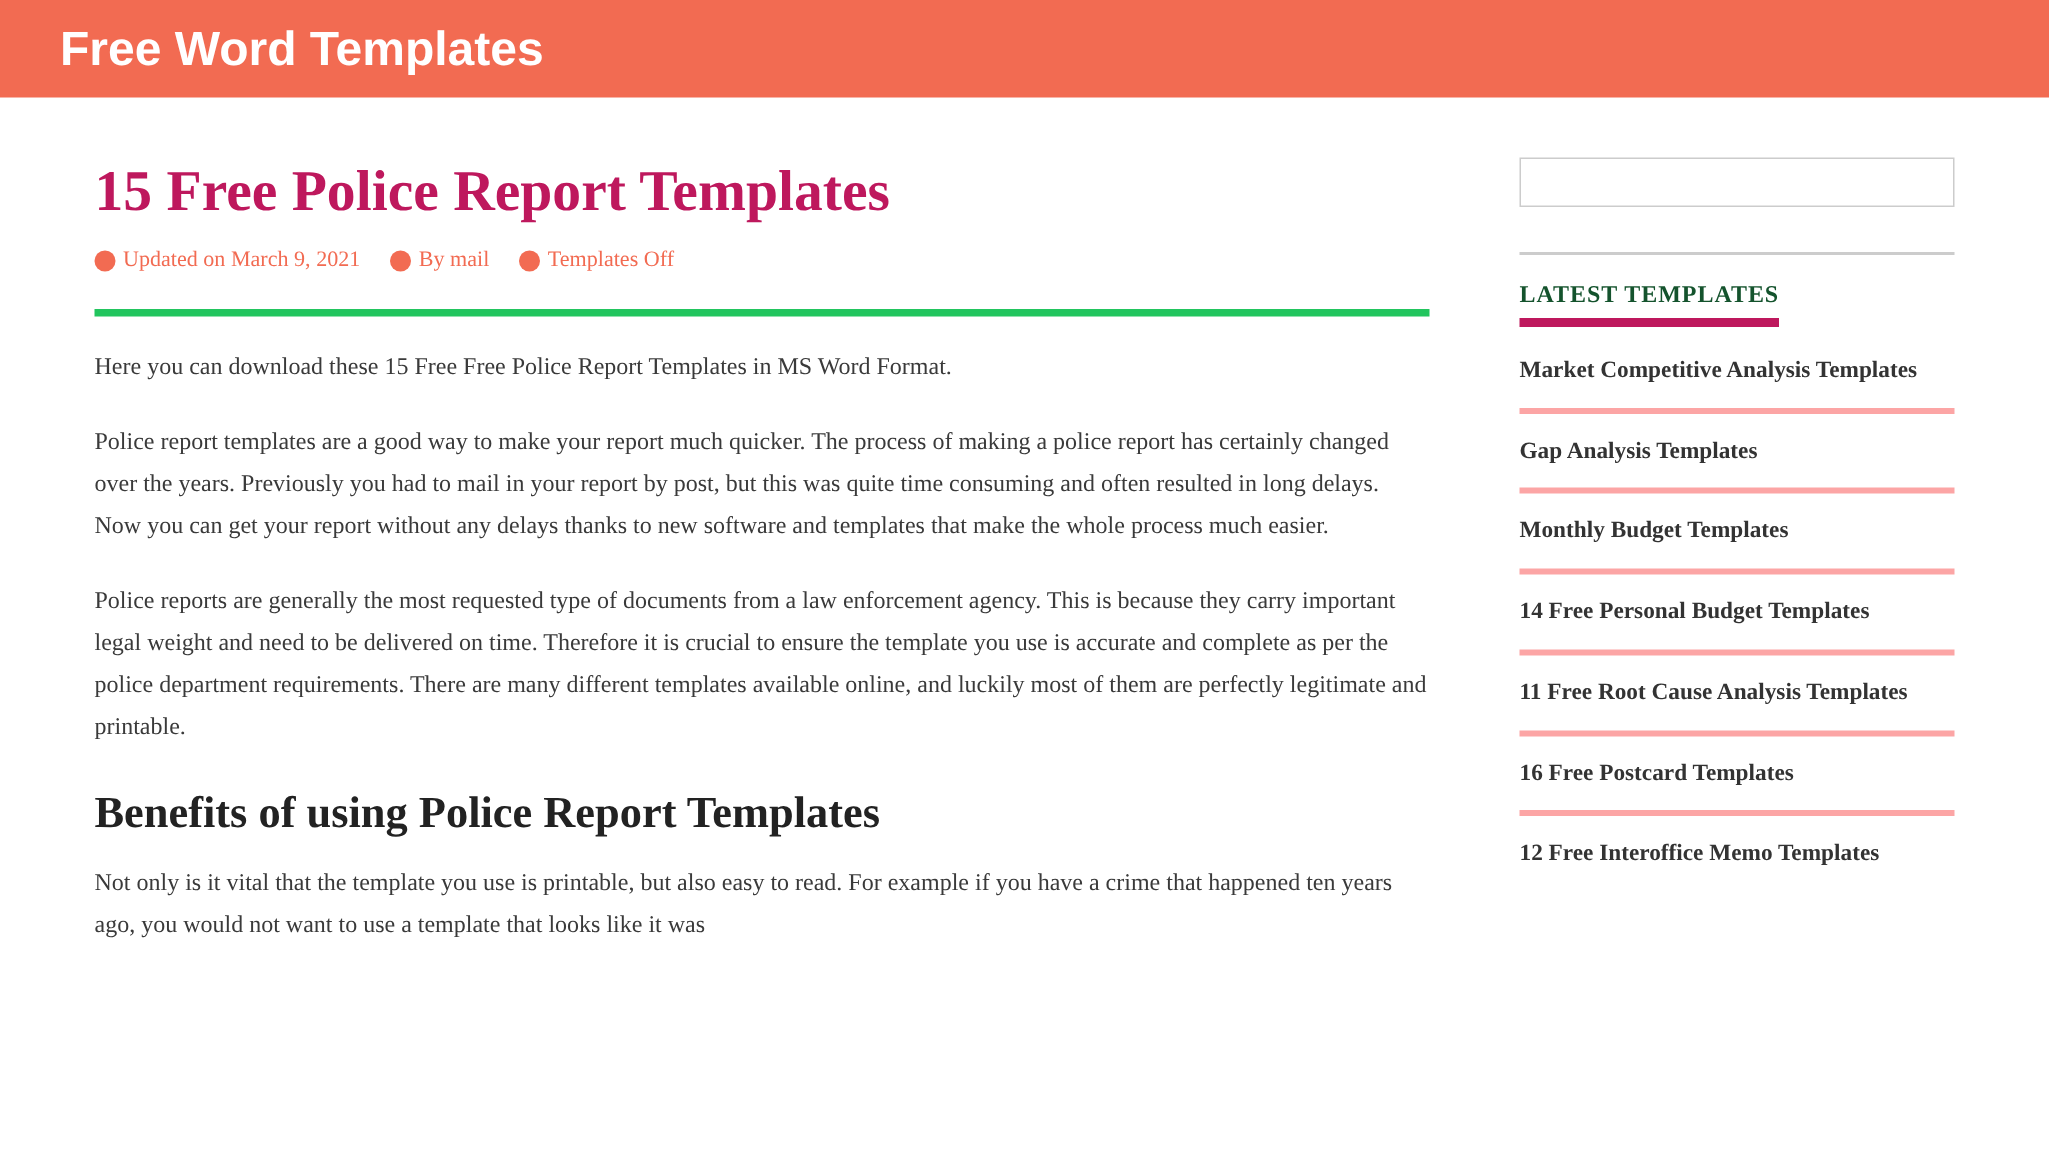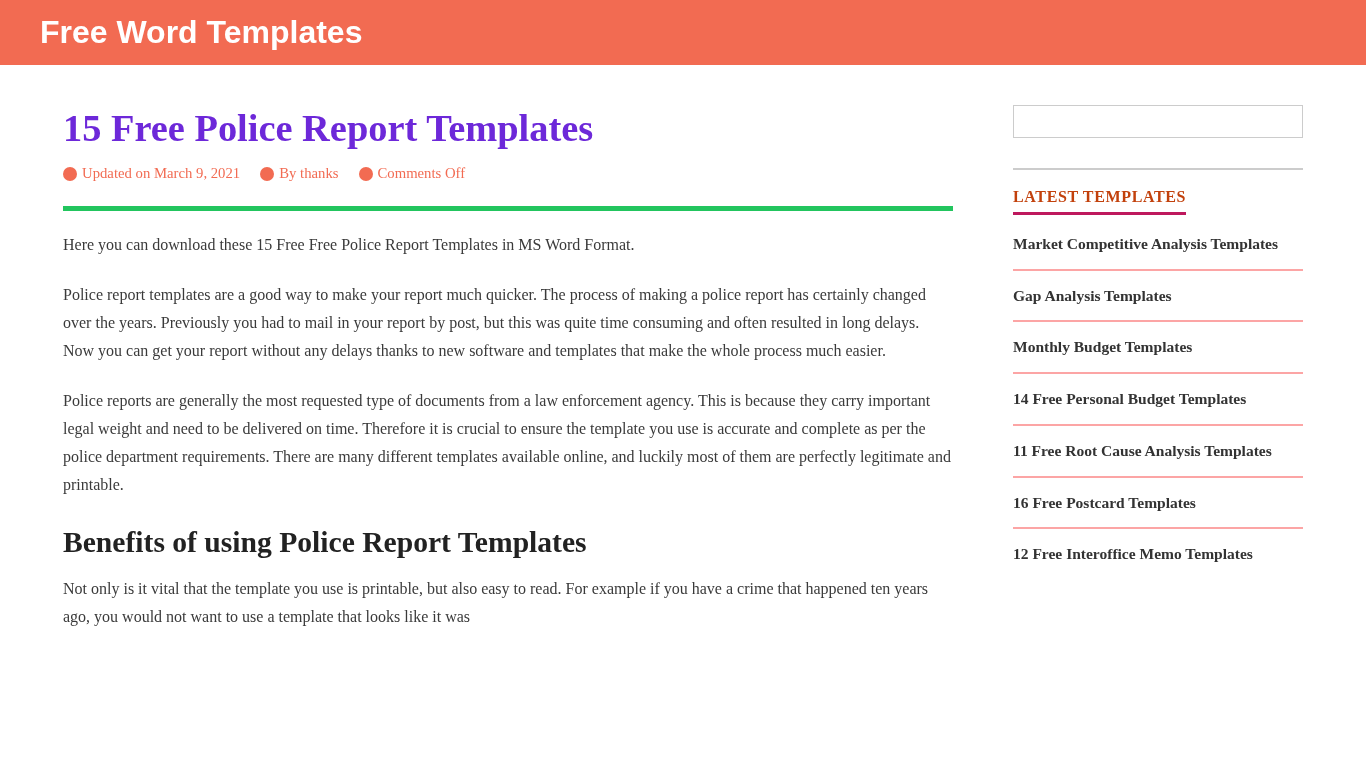--- a/index.html
+++ b/index.html
@@ -29,21 +29,21 @@
 
     
     #main-content {
       flex: 1 1 0;
       min-width: 0;
     }
 
     #post-title {
       font-size: 2.4rem;
       font-weight: bold;
-      color: #6d28d9;
+      color: #be185d;
       margin-bottom: 14px;
       line-height: 1.2;
     }
 
     #post-meta {
       display: flex;
       align-items: center;
       gap: 20px;
       font-size: 0.92rem;
       margin-bottom: 24px;
@@ -108,38 +108,38 @@
 
     #sidebar-divider {
       border: none;
       border-top: 2px solid #ccc;
       margin-bottom: 18px;
     }
 
     #latest-templates-heading {
       font-size: 1rem;
       font-weight: bold;
-      color: #c2410c;
+      color: #14532d;
       text-transform: uppercase;
       letter-spacing: 0.04em;
-      border-bottom: 3px solid #be185d;
+      border-bottom: 6px solid #be185d;
       padding-bottom: 6px;
       margin-bottom: 18px;
       display: inline-block;
     }
 
     .sidebar-link {
       display: block;
       color: #333;
       text-decoration: none;
       font-size: 0.97rem;
       font-weight: bold;
       margin-bottom: 14px;
       line-height: 1.4;
-      border-bottom: 2px solid #fca5a5;
+      border-bottom: 4px solid #fca5a5;
       padding-bottom: 14px;
     }
 
     .sidebar-link:last-child {
       border-bottom: none;
     }
   </style>
 </head>
 <body>
 
@@ -153,25 +153,25 @@
 
     <h1 id="post-title">15 Free Police Report Templates</h1>
 
     <div id="post-meta">
       <div class="meta-item">
         <span class="meta-dot"></span>
         <a href="#" class="meta-link">Updated on March 9, 2021</a>
       </div>
       <div class="meta-item">
         <span class="meta-dot"></span>
-        <a href="#" class="meta-link">By thanks</a>
+        <a href="#" class="meta-link">By mail</a>
       </div>
       <div class="meta-item">
         <span class="meta-dot"></span>
-        <a href="#" class="meta-link">Comments Off</a>
+        <a href="#" class="meta-link">Templates Off</a>
       </div>
     </div>
 
     <div id="post-body">
       <p class="post-paragraph">Here you can download these 15 Free Free Police Report Templates in MS Word Format.</p>
       <p class="post-paragraph">Police report templates are a good way to make your report much quicker. The process of making a police report has certainly changed over the years. Previously you had to mail in your report by post, but this was quite time consuming and often resulted in long delays. Now you can get your report without any delays thanks to new software and templates that make the whole process much easier.</p>
       <p class="post-paragraph">Police reports are generally the most requested type of documents from a law enforcement agency. This is because they carry important legal weight and need to be delivered on time. Therefore it is crucial to ensure the template you use is accurate and complete as per the police department requirements. There are many different templates available online, and luckily most of them are perfectly legitimate and printable.</p>
 
       <h2 id="section-heading">Benefits of using Police Report Templates</h2>
       <p class="post-paragraph">Not only is it vital that the template you use is printable, but also easy to read. For example if you have a crime that happened ten years ago, you would not want to use a template that looks like it was</p>

